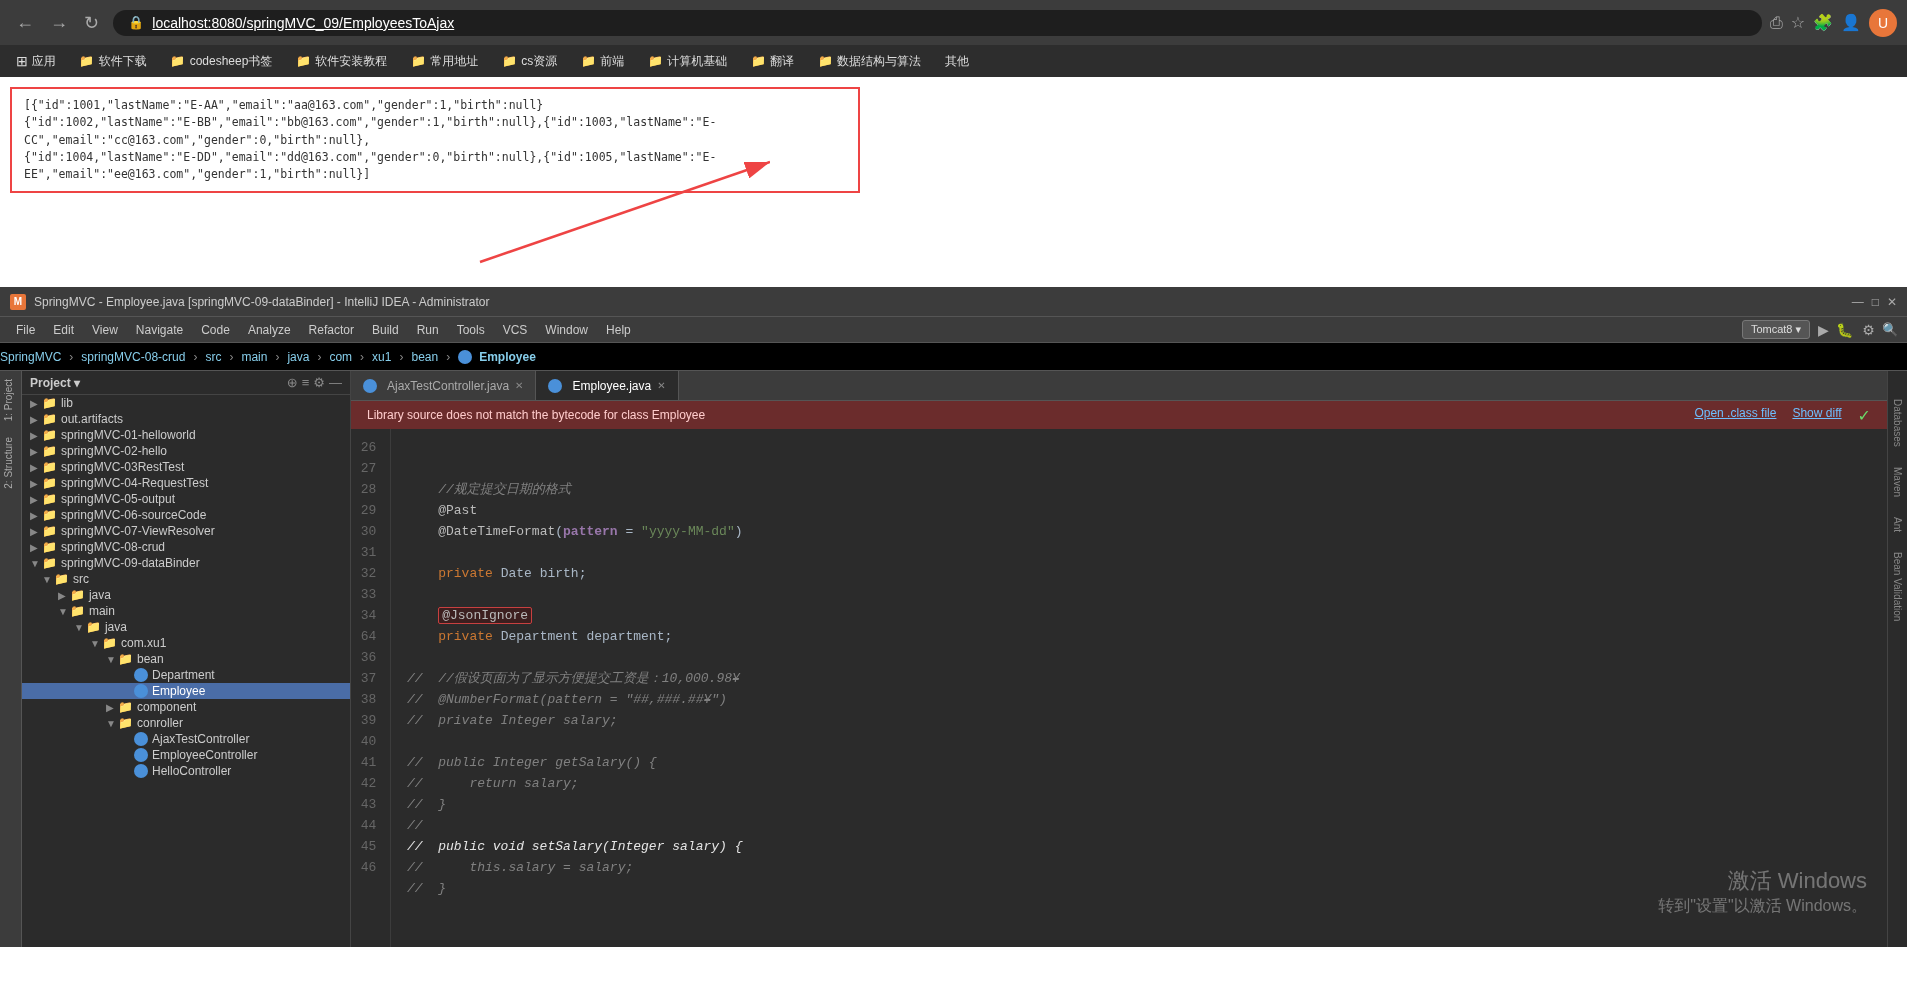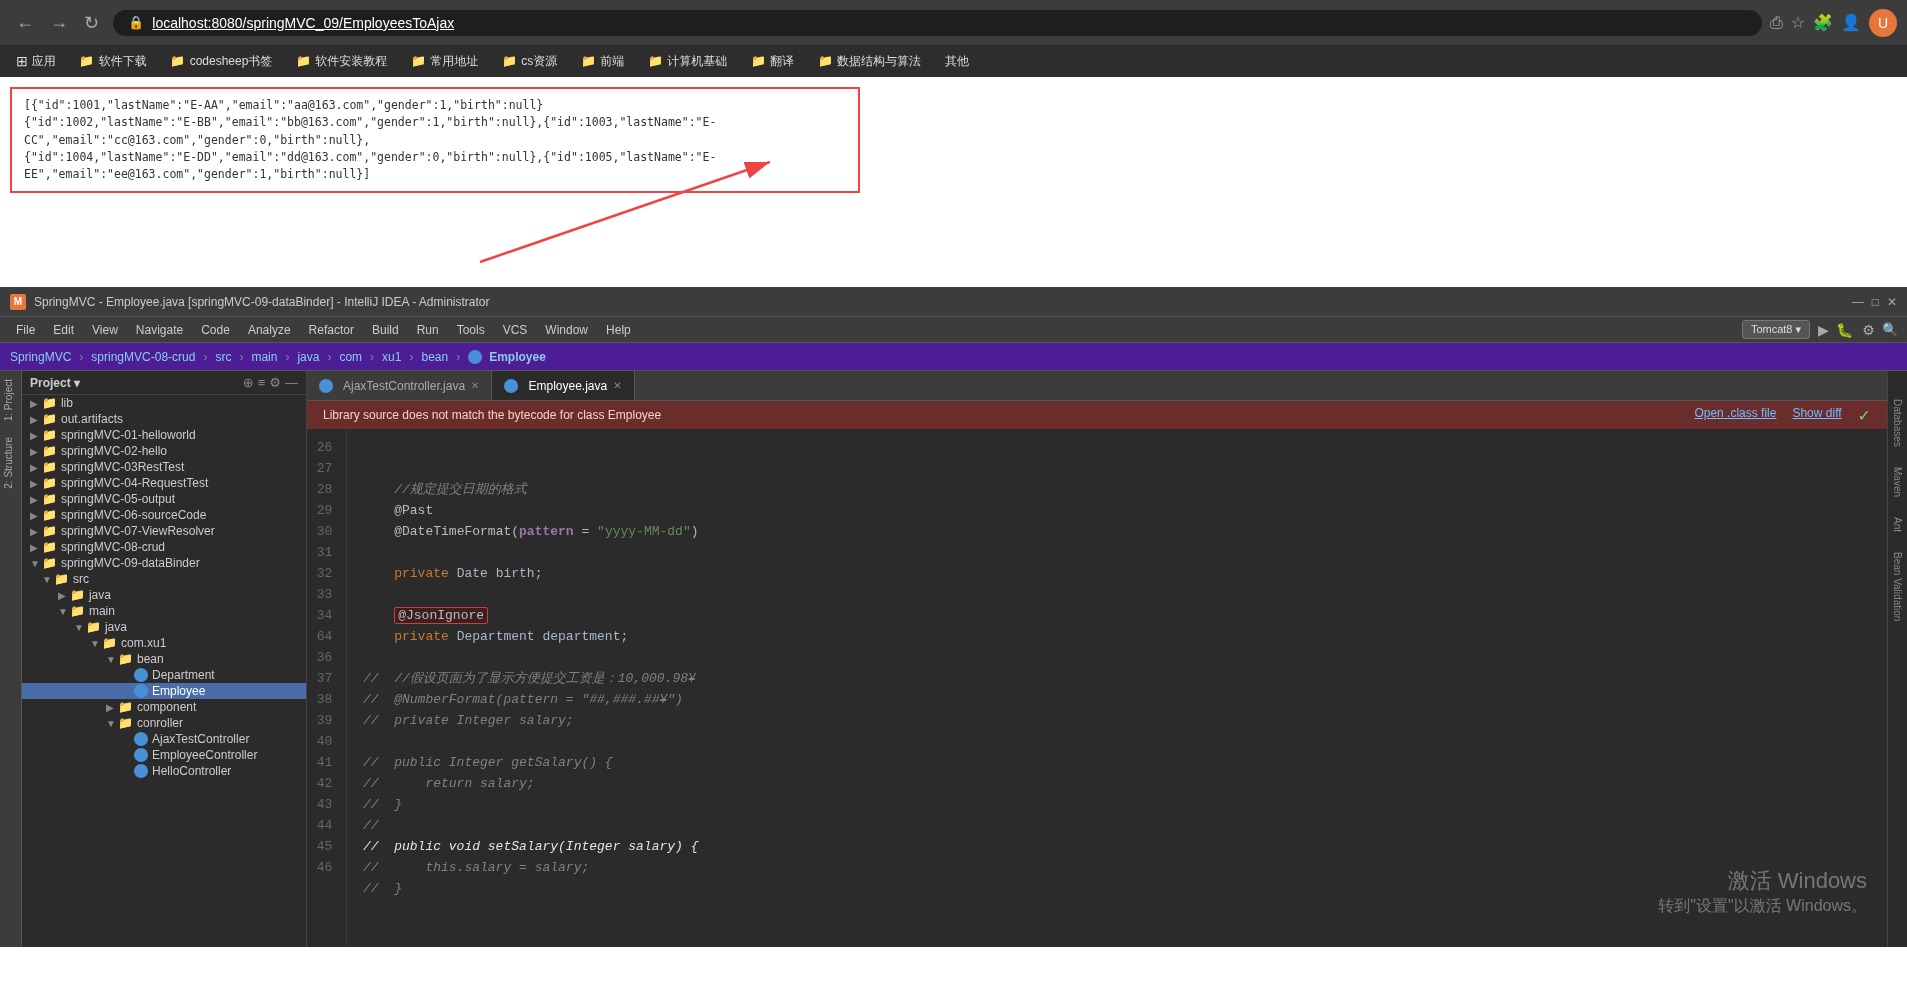--- a/index.html
+++ b/index.html
@@ -22,30 +22,30 @@
 
     
     .idea-window { background: #2b2b2b; height: 660px; position: relative; }
     .idea-titlebar { background: #3c3c3c; display: flex; align-items: center; justify-content: space-between; padding: 4px 10px; height: 30px; border-bottom: 1px solid #555; }
     .idea-controls { display: flex; gap: 8px; }
     .idea-ctrl { color: #aaa; font-size: 12px; cursor: pointer; }
 
     .idea-menubar { background: #3c3c3c; display: flex; align-items: center; gap: 2px; padding: 2px 8px; height: 26px; border-bottom: 1px solid #555; }
     .menu-item { color: #ccc; font-size: 12px; padding: 2px 8px; cursor: pointer; border-radius: 3px; }
 
-    .idea-secondbar { background: #4c1d95; display: flex; align-items: center; padding: 2px 10px; height: 28px; gap: 6px; border-bottom: 1px solid #555; }
+    .idea-secondbar { background: #000000; display: flex; align-items: center; padding: 2px 0; height: 28px; gap: 6px; border-bottom: 1px solid #555; }
     .breadcrumb-item { color: #87CEEB; font-size: 12px; cursor: pointer; }
     .breadcrumb-sep { color: #888; font-size: 12px; margin: 0 2px; }
     .breadcrumb-final { color: #87CEEB; font-size: 12px; font-weight: bold; }
     .tomcat-badge { background: #555; color: #ddd; font-size: 11px; padding: 2px 8px; border-radius: 3px; border: 1px solid #777; cursor: pointer; }
 
     .idea-main { display: flex; height: calc(100% - 84px); }
 
     
-    .sidebar { width: 285px; background: #2b2b2b; border-right: 1px solid #444; overflow-y: auto; }
+    .sidebar { width: 329px; background: #2b2b2b; border-right: 1px solid #444; overflow-y: auto; }
     .sidebar-header { display: flex; align-items: center; justify-content: space-between; padding: 4px 8px; border-bottom: 1px solid #444; }
     .sidebar-title { color: #ccc; font-size: 12px; font-weight: bold; }
     .sidebar-icons { display: flex; gap: 4px; }
     .sidebar-icon { color: #888; font-size: 13px; cursor: pointer; }
 
     .tree-item { display: flex; align-items: center; padding: 1px 0; cursor: pointer; font-size: 12px; color: #ccc; }
     .tree-item.selected { background: #4a6da7; color: #fff; }
     .tree-indent { display: inline-block; }
     .tree-arrow { color: #888; font-size: 10px; margin-right: 2px; width: 10px; }
     .file-icon { width: 14px; height: 14px; border-radius: 50%; display: inline-block; margin-right: 4px; flex-shrink: 0; }

